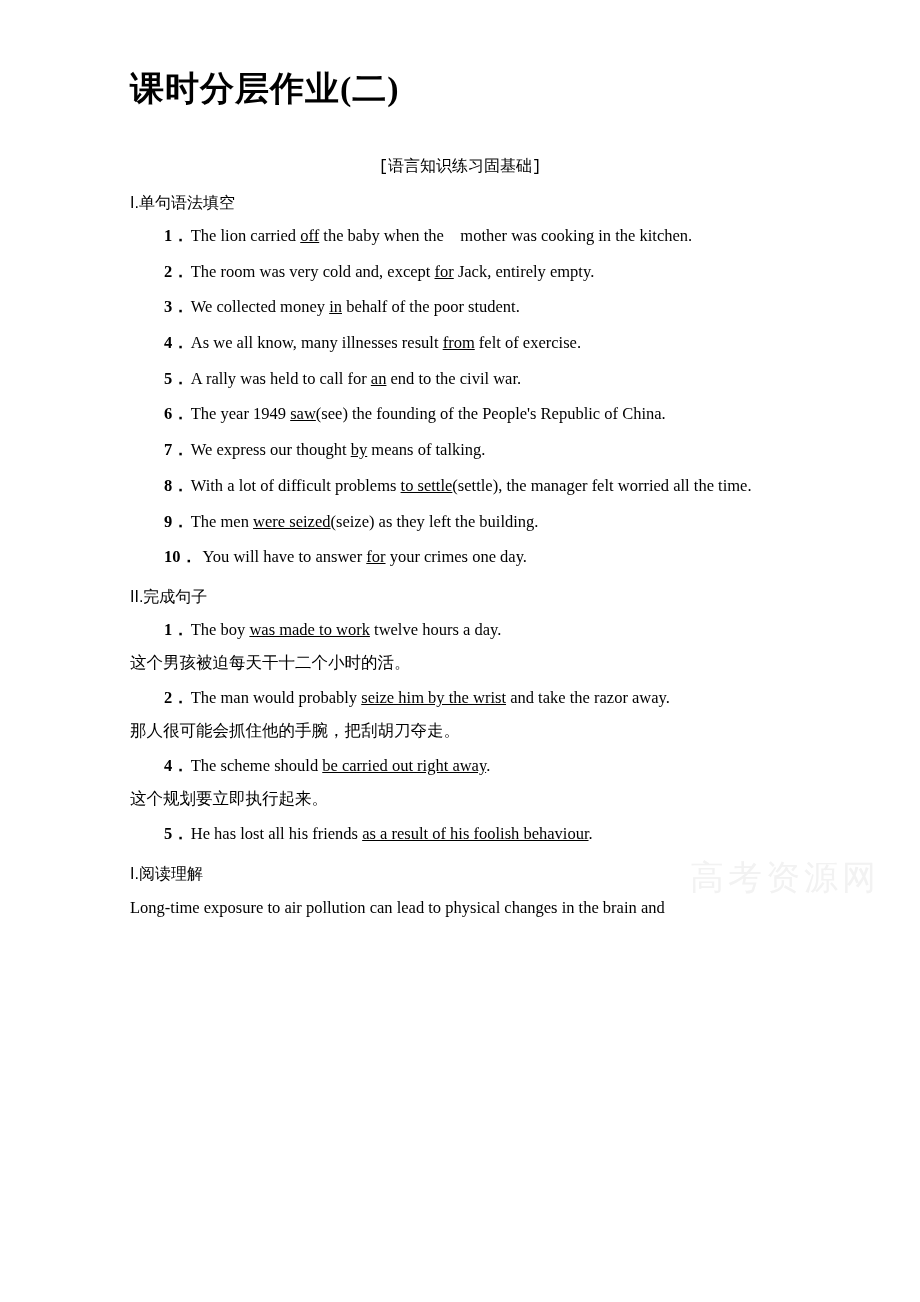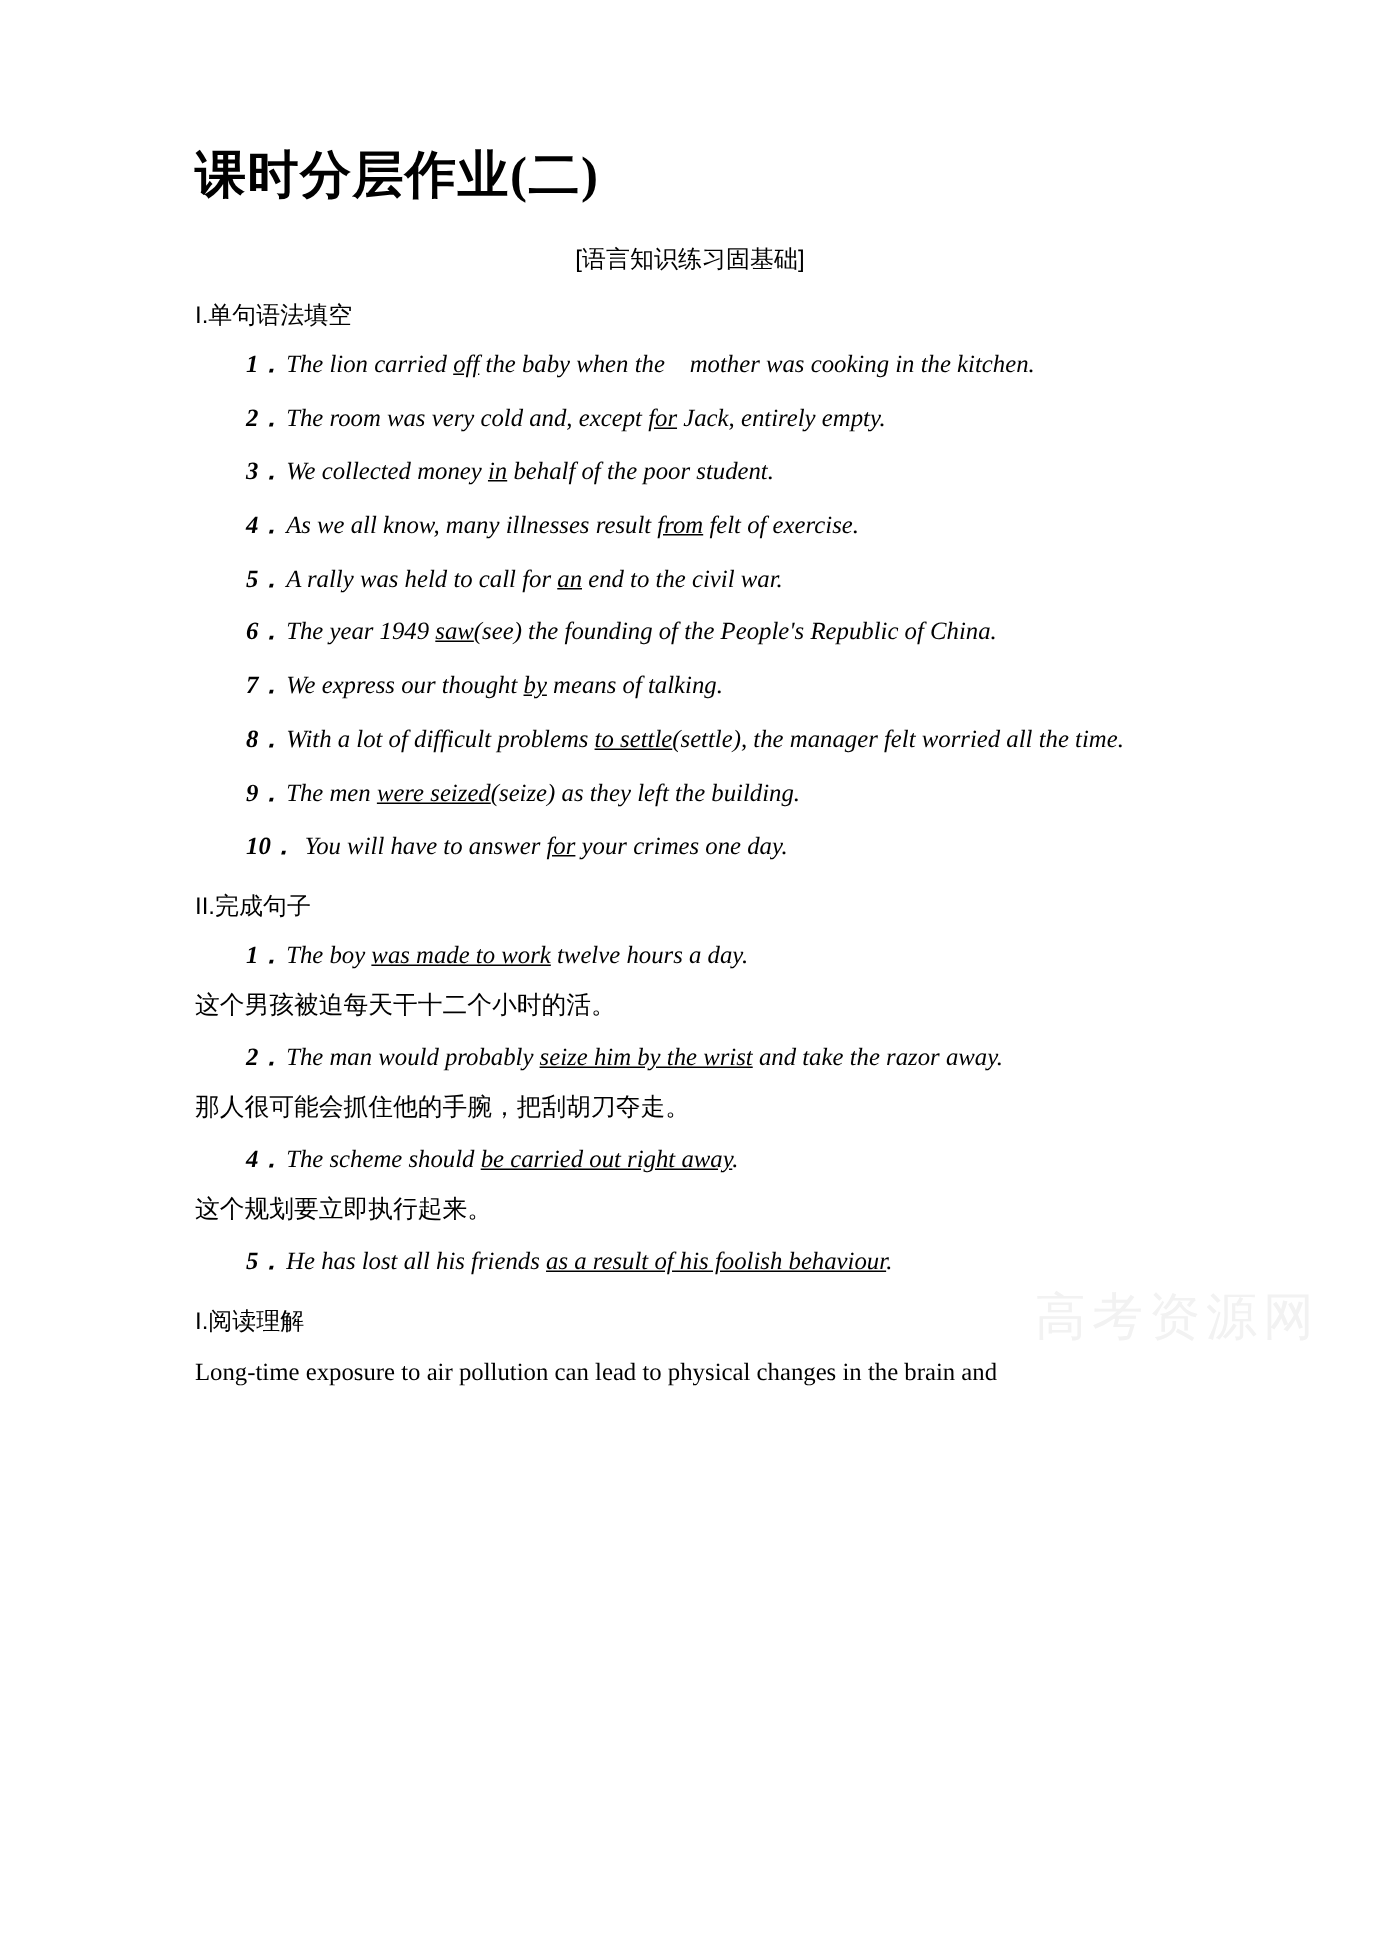--- a/index.html
+++ b/index.html
@@ -29,34 +29,34 @@
     font-family: "Liberation Serif", serif;
     font-size: 34px;
     color: #f2f2f2;
     letter-spacing: 4px;
     user-select: none;
     white-space: nowrap;
     transform: rotate(0deg);
   }
   h1.doc-title {
     margin: 0;
-    padding-top: 98px;
+    padding-top: 69px;
     font-size: 34px;
     font-weight: bold;
     font-family: "Liberation Serif", serif;
     letter-spacing: 1px;
     line-height: 1.2;
     text-align: left;
   }
   .section-head {
     text-align: center;
     font-size: 16px;
-    margin-top: 24px;
+    margin-top: 46px;
     margin-bottom: 4px;
-    font-family: Liberation Sans, sans-serif;
+    font-family: Liberation Mono, monospace;
   }
   .sub-head {
     font-size: 16px;
     margin-top: 16px;
     margin-bottom: 4px;
     font-family: Liberation Sans, sans-serif;
   }
   .item {
     font-size: 16.5px;
     line-height: 1.62;
@@ -64,21 +64,20 @@
     text-align: justify;
     text-justify: inter-word;
   }
   .item .num {
     font-weight: bold;
     display: inline;
     padding-right: 2px;
   }
   .indent {
     text-indent: 34px;
-    font-style: italic;
   }
   .cn {
     font-size: 16.5px;
     line-height: 1.6;
     margin: 6px 0 0 0;
   }
   .ans {
     text-decoration: underline;
   }
   .para {

